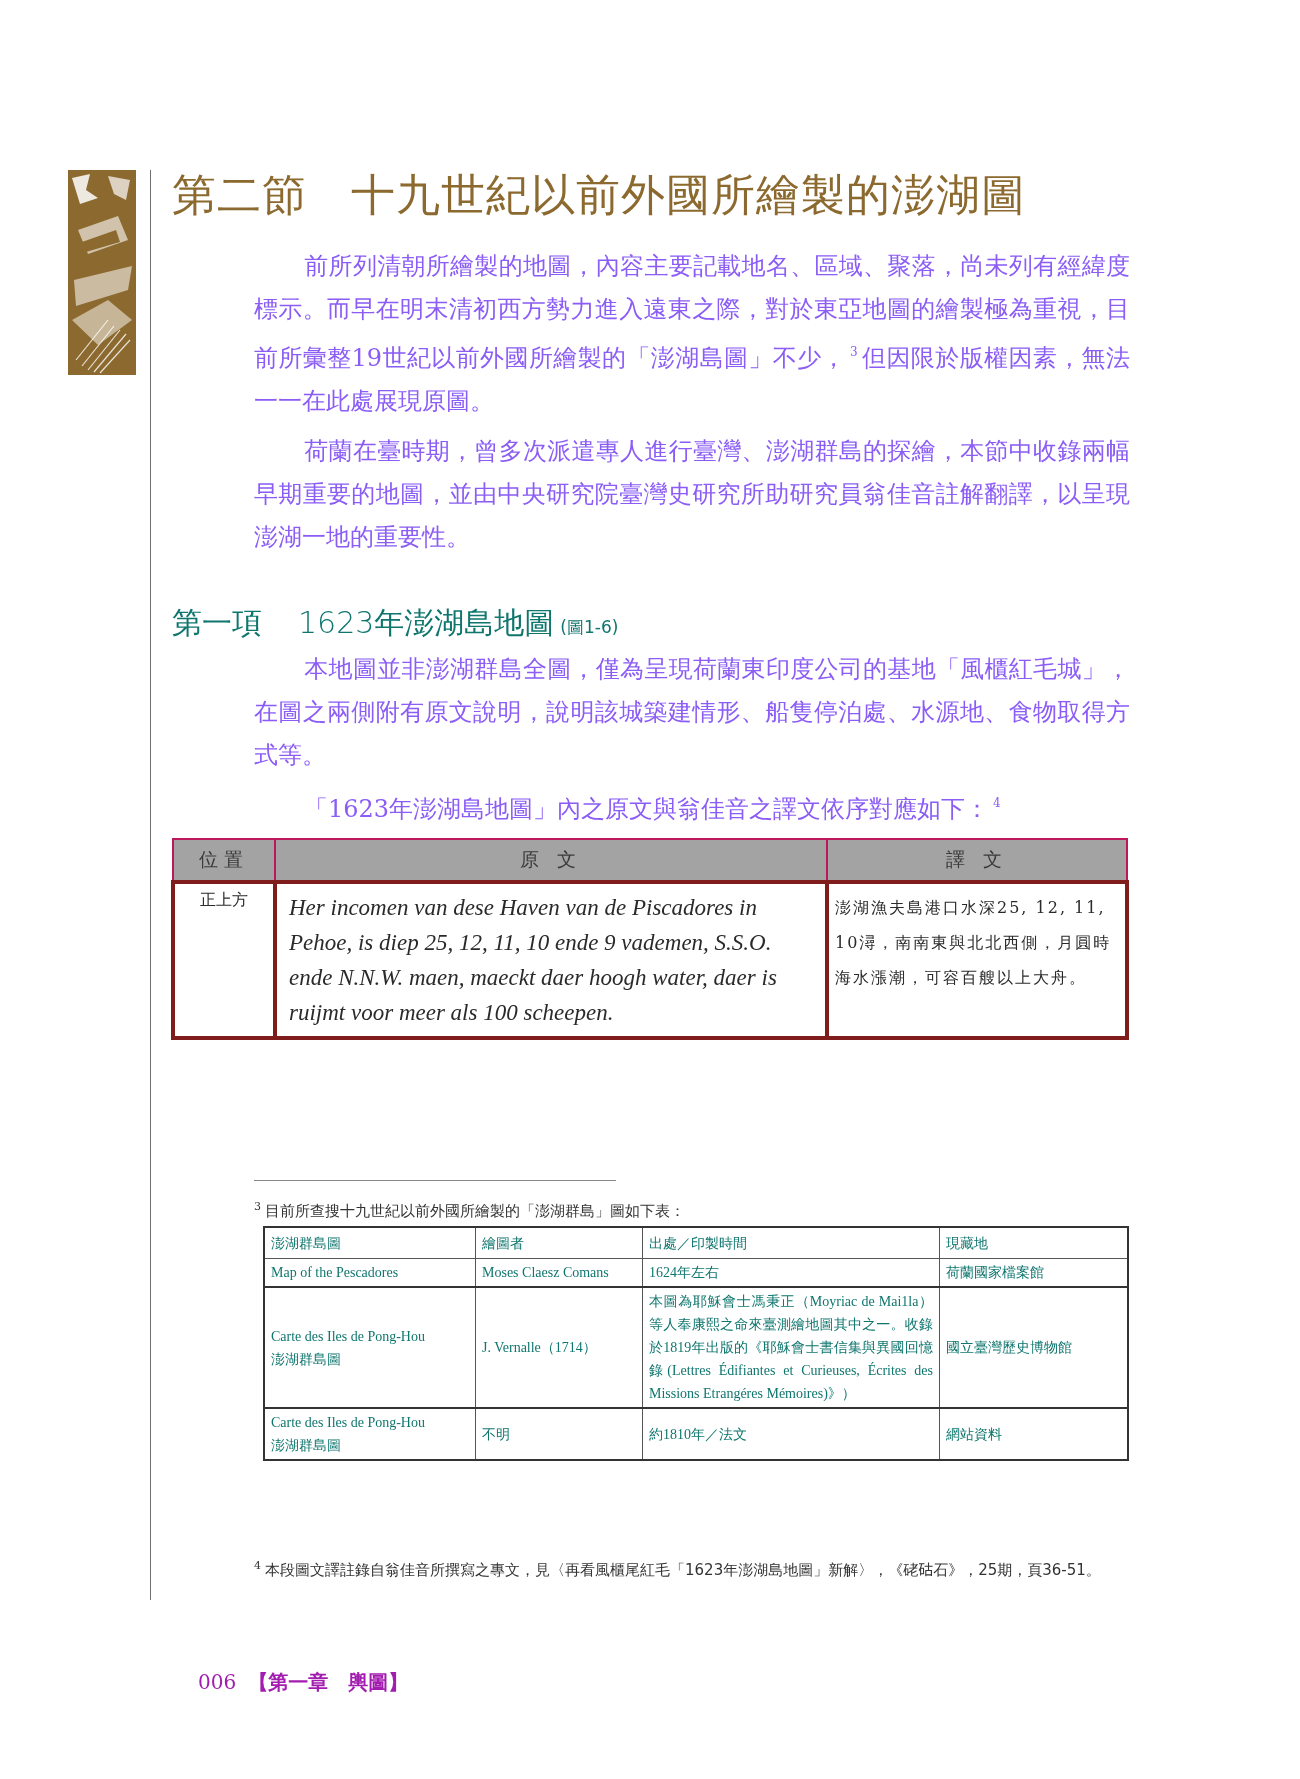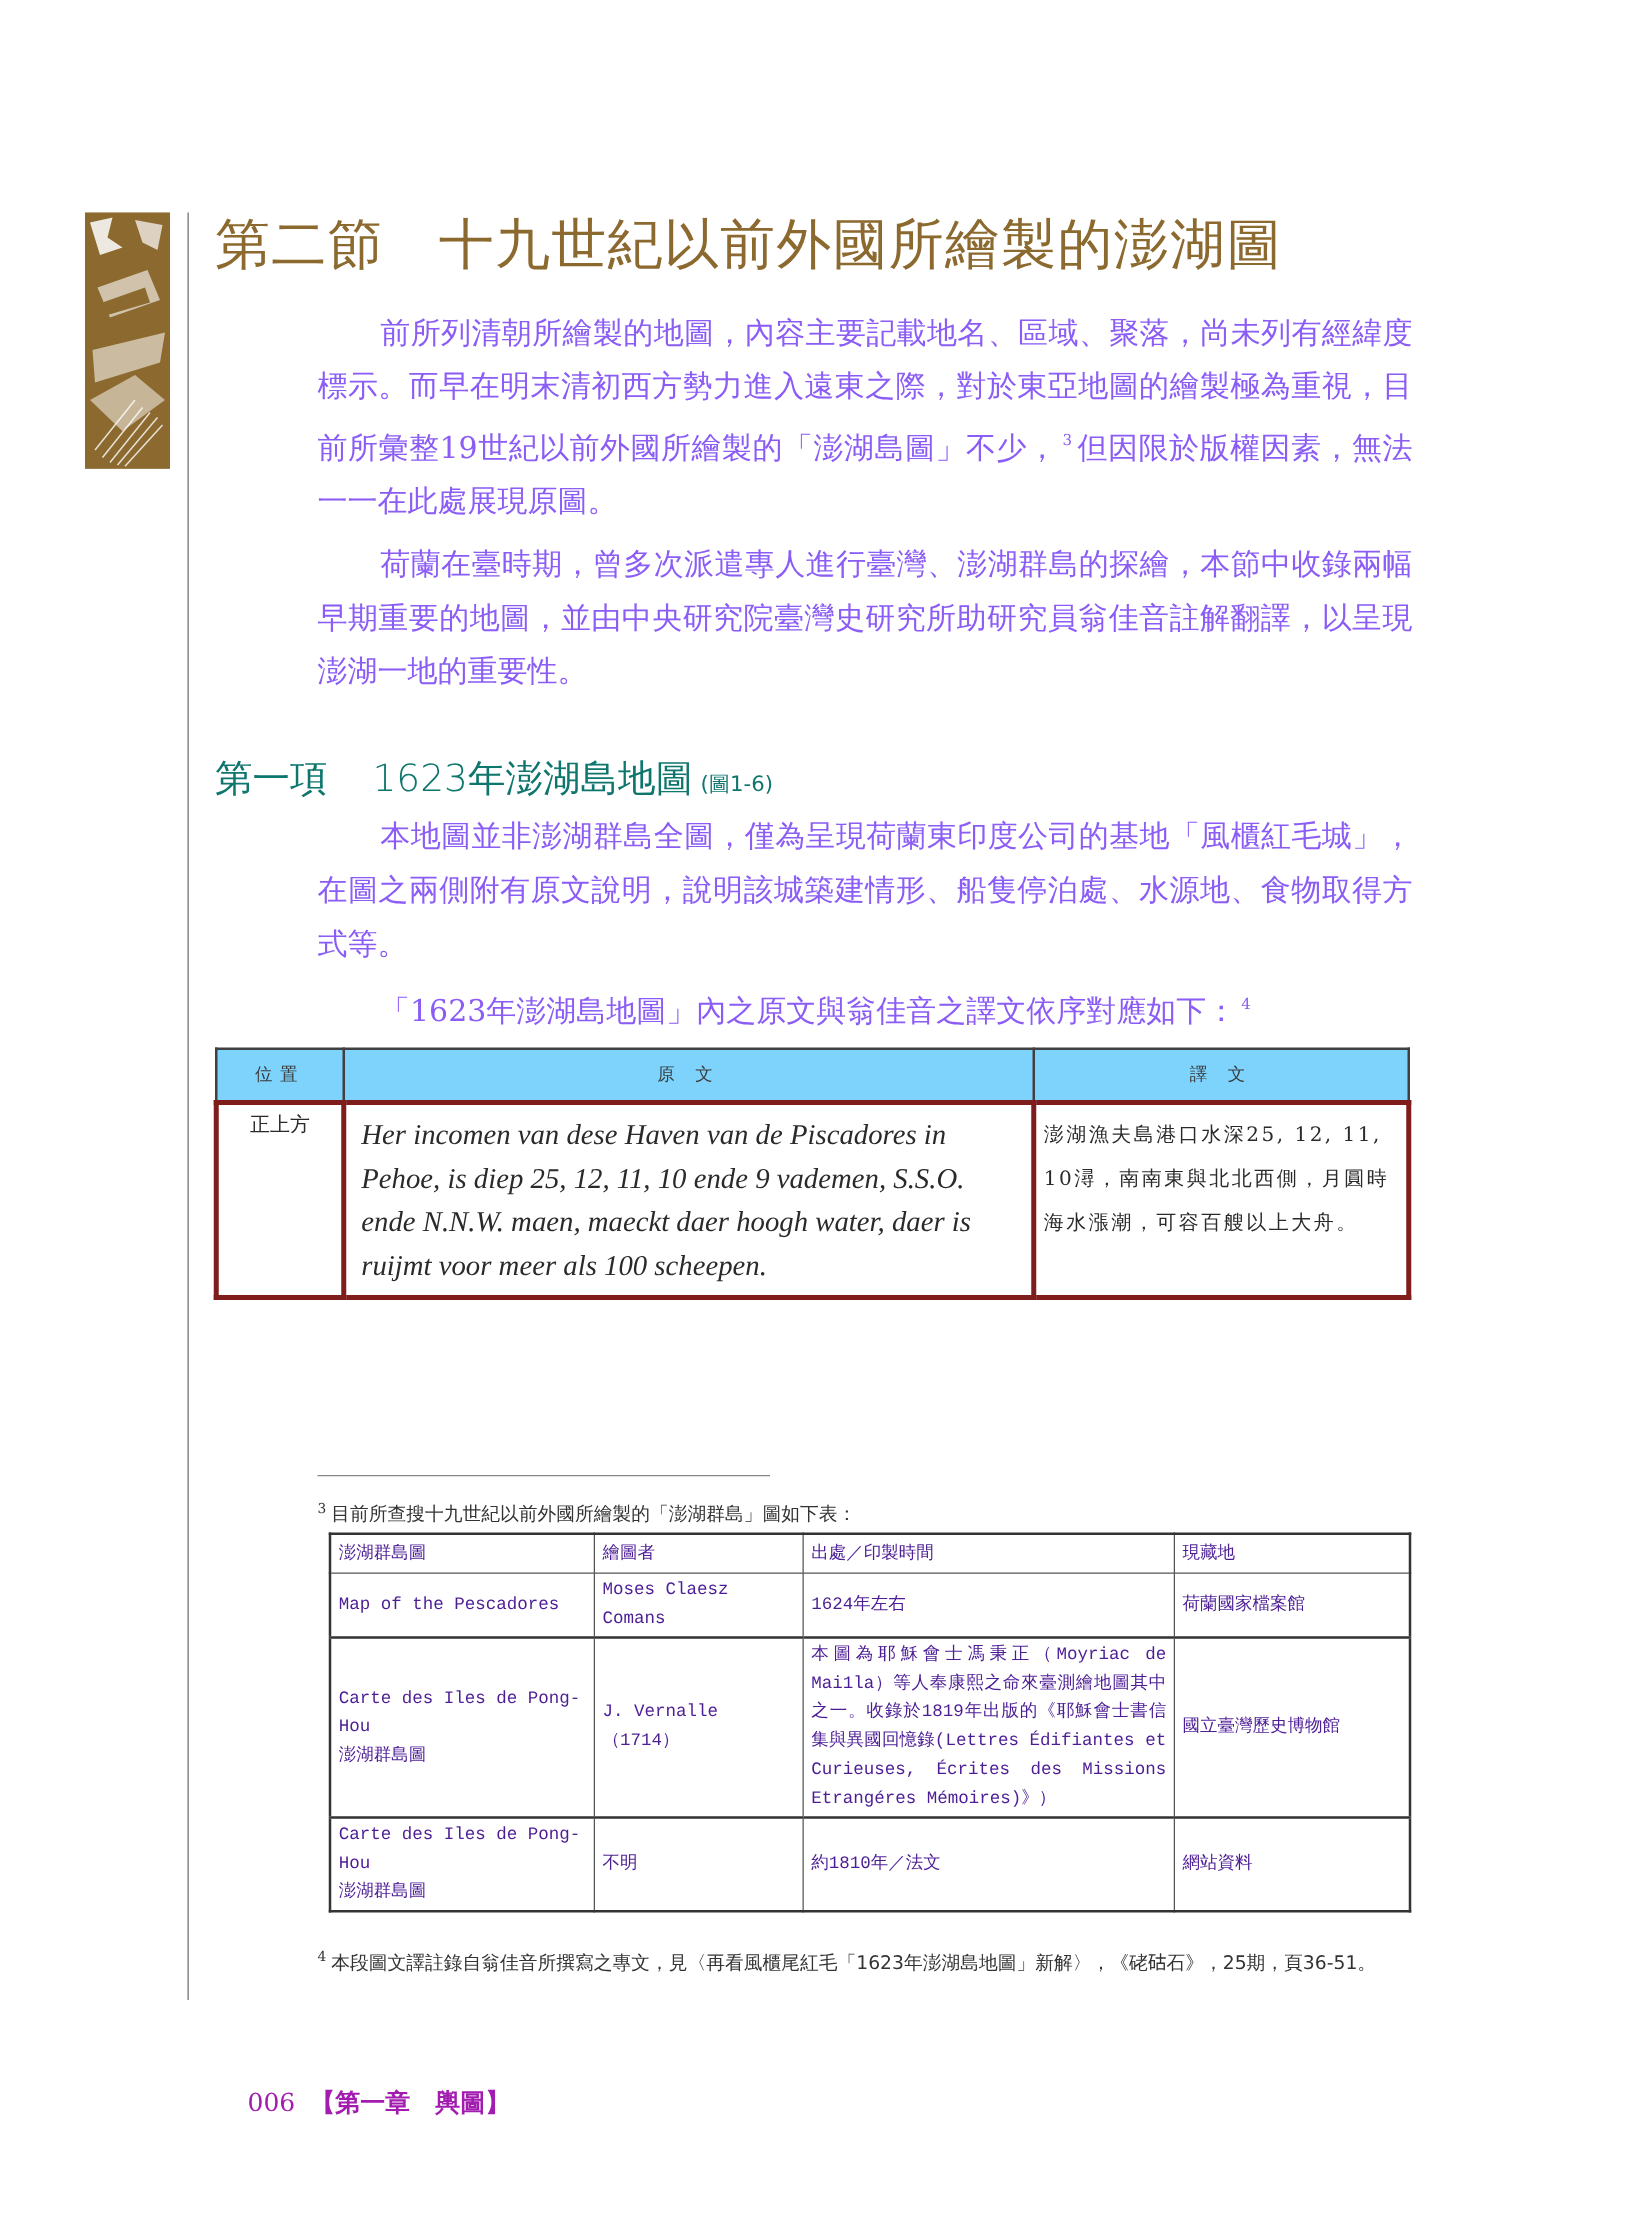--- a/index.html
+++ b/index.html
@@ -21,36 +21,36 @@
     .para .indent { display: inline-block; width: 50px; }
     .para sup { font-size: 12px; vertical-align: 10px; margin: 0 4px; }
 
     .sub-title { position: absolute; left: 172px; top: 603px; font-size: 30px; color: #0f766e;
                  white-space: nowrap; font-family: "DejaVu Sans", sans-serif; }
     .sub-title .num { margin-left: 36px; font-weight: 300; }
     .sub-title .ref { font-size: 17px; margin-left: 6px; }
 
     table.main { position: absolute; left: 171px; top: 838px; width: 958px; border-collapse: collapse;
                  border: 2px solid #a88a5a; }
-    table.main th { background: #7dd3fc; color: #3a3a3a; font-weight: normal; font-size: 14px;
-                    height: 38px; border: 2px solid #404040; letter-spacing: 6px; }
+    table.main th { background: #a3a3a3; color: #3a3a3a; font-weight: normal; font-size: 19px;
+                    height: 38px; border: 2px solid #be185d; letter-spacing: 6px; }
     table.main td { border: 4px solid #7f1d1d; vertical-align: top; padding: 6px 6px; font-size: 17px; }
     table.main td.pos { text-align: center; width: 86px; font-size: 16px; }
     table.main td.orig { font-style: italic; font-size: 23px; line-height: 35px; width: 530px;
                          font-family: "Liberation Serif", serif; padding-left: 12px; }
     table.main td.trans { font-size: 16px; line-height: 35px; letter-spacing: 2px; }
 
     .fn-rule { position: absolute; left: 254px; top: 1180px; width: 362px; height: 1px; background: #888; }
 
     .fn { position: absolute; left: 254px; font-family: "DejaVu Sans", sans-serif; font-size: 15px;
           color: #333; line-height: 28px; }
     .fn sup { font-size: 11px; vertical-align: 6px; margin-right: 4px; font-family: "DejaVu Serif", serif; }
 
     table.fn-table { position: absolute; left: 263px; top: 1226px; width: 866px; border-collapse: collapse;
-                     border: 2px solid #333; font-family: Liberation Mono, monospace; font-size: 14px; color: #4c1d95; }
+                     border: 2px solid #333; font-family: Liberation Serif, serif; font-size: 14px; color: #0f766e; }
     table.fn-table td { border: 1px solid #555; padding: 2px 6px; line-height: 23px; vertical-align: middle; }
     table.fn-table tr.head td { height: 26px; }
     table.fn-table td.c1 { width: 198px; }
     table.fn-table td.c2 { width: 154px; }
     table.fn-table td.c3 { width: 284px; text-align: justify; }
     table.fn-table tr.rowsep td { border-top: 2px solid #333; }
 
     .folio { position: absolute; left: 150px; top: 1669px; font-size: 20px; color: #a21caf;
              font-family: "DejaVu Serif", serif; white-space: nowrap; margin-left: 48px; }
     .folio .bracket { margin-left: 12px; font-weight: bold; }

